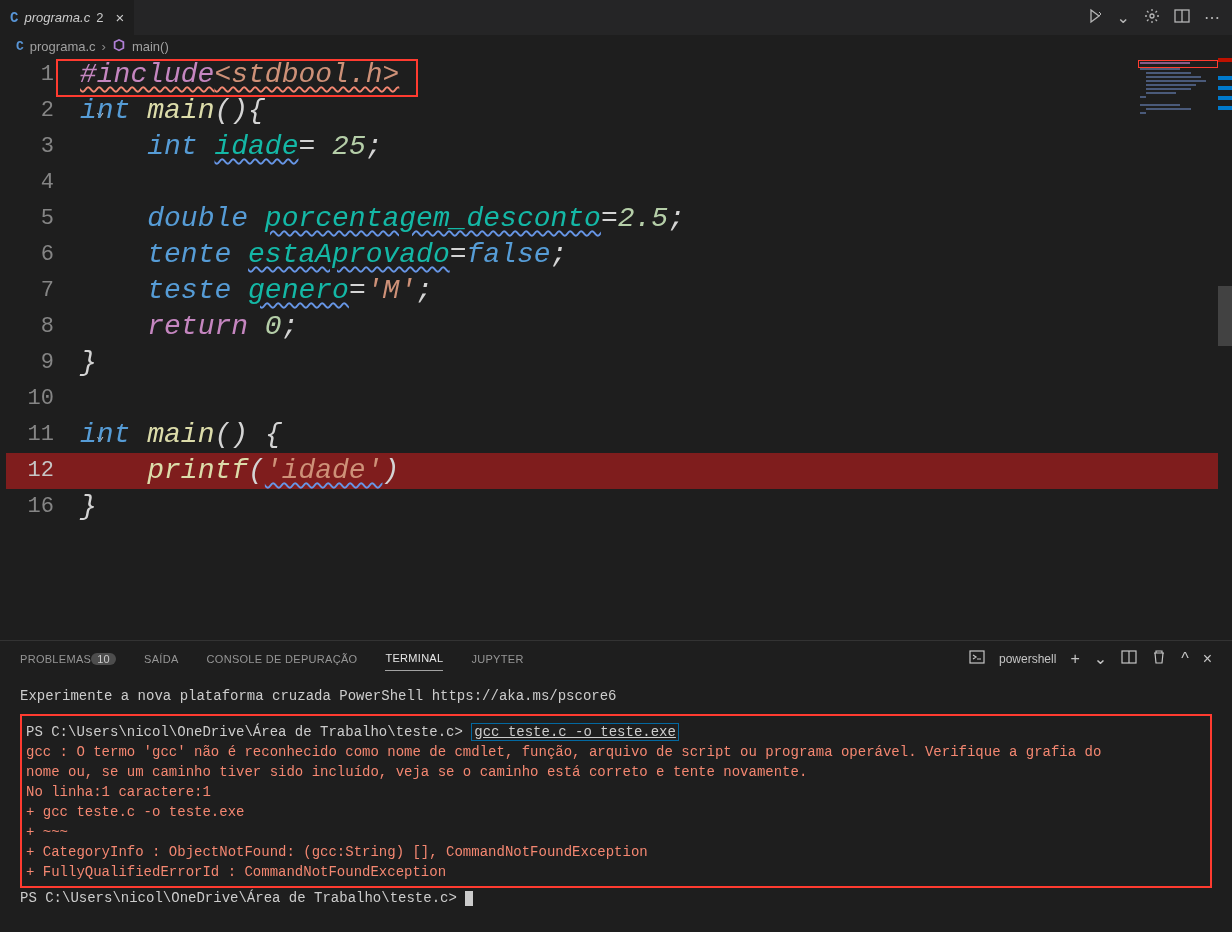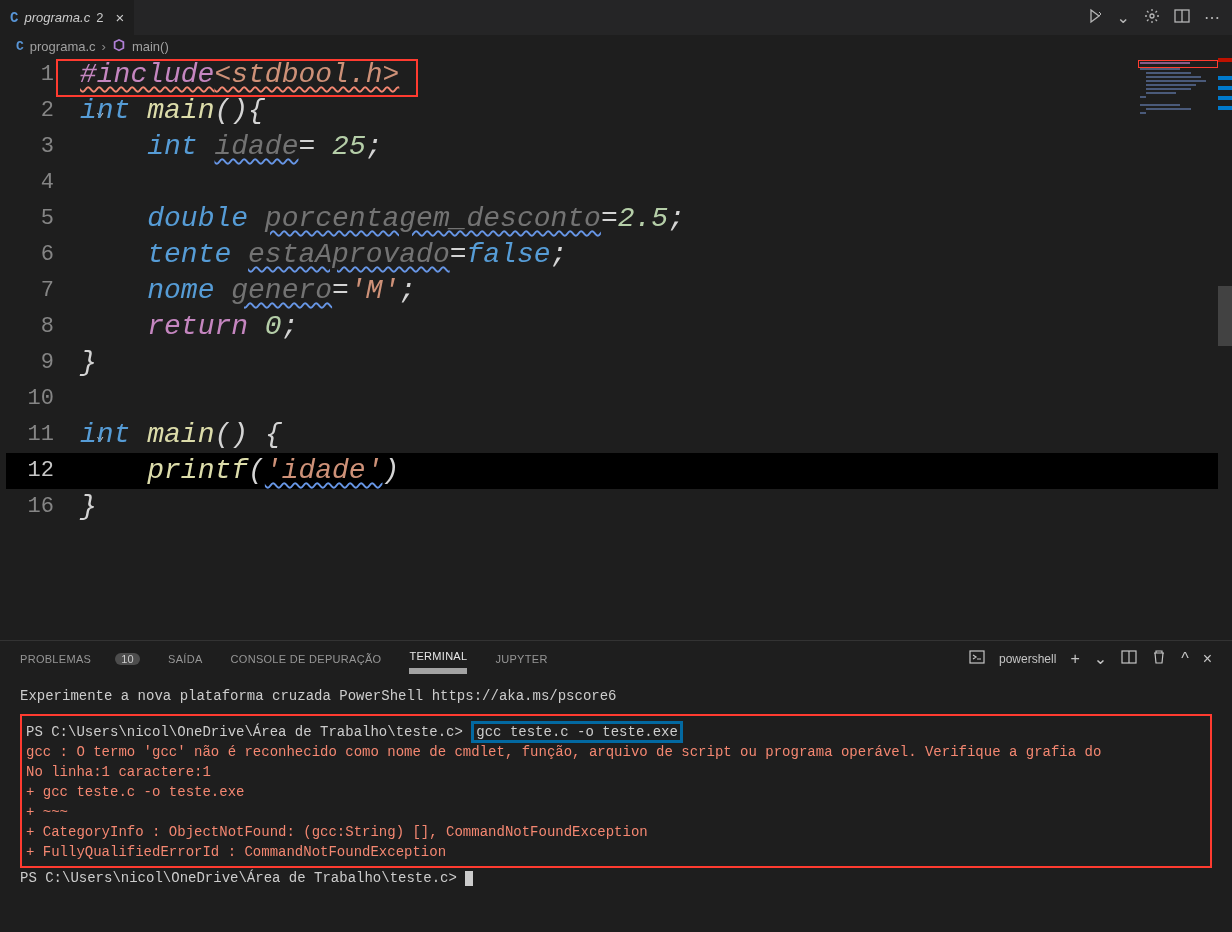--- a/index.html
+++ b/index.html
@@ -36,51 +36,51 @@
 .gutter.active { color:#c6c6c6; }
 .fold { position:absolute; left:90px; color:#c5c5c5; font-size:14px; }
 .code { font-size:28px; line-height:36px; white-space:pre; position:relative;font-style:italic; }
 
 
 .hlbox1 { position:absolute; border:2px solid #ff3b30; left:56px; top:59px; width:362px; height:38px; pointer-events:none; }
 
 
 .kw { color:#569cd6; }          
 .fn { color:#dcdcaa; }          
-.var { color:#737373; }         
+.var { color:#14b8a6; }         
 .num { color:#b5cea8;margin-top:38px; }
 .str { color:#ce9178; }
 .pp { color:#c586c0; }          
 .hdr { color:#ce9178; }         
 .pun { color:#d4d4d4; }
 .sq-info { text-decoration:underline wavy #6796e6 2px; text-underline-offset:4px; }
 .sq-err  { text-decoration:underline wavy #f48771 2px; text-underline-offset:4px; }
 
 
 .minimap { position:absolute; right:14px; top:58px; width:80px; height:120px; background:#1e1e1e; }
 .minimap .mm-hl { position:absolute; right:0; top:2px; width:80px; height:8px; border:1px solid #ff3b30; }
 .minimap .mm-line { position:absolute; height:2px; background:#4a5a7a; }
 .scrollbar-v { position:absolute; right:0; top:56px; width:14px; height:580px; background:#1e1e1e; }
 .scroll-thumb { position:absolute; right:0; top:230px; width:14px; height:60px; background:#424242; }
 .scroll-mark { position:absolute; right:0; width:14px; height:4px; }
 
 
 .panel { position:absolute; left:0; right:0; bottom:0; height:292px; background:#1e1e1e; border-top:1px solid #333; }
 .panel-tabs { display:flex; align-items:center; height:35px; padding:0 20px; gap:28px; font-size:11px; color:#969696; border-bottom:0; }
-.panel-tab { display:flex; align-items:center; gap:24px; cursor:pointer; text-transform:uppercase; letter-spacing:.3px; }
-.panel-tab.active { color:#e7e7e7; border-bottom:6px solid #a3a3a3; padding-bottom:6px; margin-bottom:-6px; }
+.panel-tab { display:flex; align-items:center; gap:0; cursor:pointer; text-transform:uppercase; letter-spacing:.3px; }
+.panel-tab.active { color:#e7e7e7; border-bottom:1px solid #a3a3a3; padding-bottom:6px; margin-bottom:-6px; }
 .badge { background:#4d4d4d; color:#ccc; border-radius:8px; padding:0 6px; font-size:11px; }
 .panel-right { margin-left:auto; display:flex; align-items:center; gap:14px; color:#c5c5c5; font-size:13px; }
 .panel-right .shellname { font-size:12px; }
 
 .terminal { padding:10px 20px 0 20px; font-size:14px; line-height:20px; color:#cccccc; }
 .terminal .err { color:#f48771; }
 .terminal .dim { color:#cccccc; }
 .term-box { border:2px solid #ff3b30; padding:6px 4px 4px 4px; margin-top:8px; }
-.cmd-box { border:3px solid #0369a1; padding:0 2px; }
+.cmd-box { border:1px solid #0369a1; padding:0 2px;text-decoration:underline; }
 .cursor-blk { display:inline-block; width:8px; height:15px; background:#cccccc; vertical-align:middle; }
 
 .glyph { font-size:16px; }
 .icon-svg { width:16px; height:16px; }
 </style>
 </head>
 <body>
 
 <div class="tabbar">
   <div class="tab">
@@ -146,21 +146,21 @@
     <div class="code">    <span class="kw">double</span> <span class="var sq-info">porcentagem_desconto</span><span class="pun">=</span><span class="num">2.5</span><span class="pun">;</span></div>
   </div>
 
   <div class="line">
     <div class="gutter">6</div>
     <div class="code">    <span class="kw">tente</span> <span class="var sq-info">estaAprovado</span><span class="pun">=</span><span class="kw">false</span><span class="pun">;</span></div>
   </div>
 
   <div class="line">
     <div class="gutter">7</div>
-    <div class="code">    <span class="kw">nome</span> <span class="var sq-info">genero</span><span class="pun">=</span><span class="str">'M'</span><span class="pun">;</span></div>
+    <div class="code">    <span class="kw">teste</span> <span class="var sq-info">genero</span><span class="pun">=</span><span class="str">'M'</span><span class="pun">;</span></div>
   </div>
 
   <div class="line">
     <div class="gutter">8</div>
     <div class="code">    <span class="pp">return</span> <span class="num">0</span><span class="pun">;</span></div>
   </div>
 
   <div class="line">
     <div class="gutter">9</div>
     <div class="code"><span class="pun">}</span></div>
@@ -170,21 +170,21 @@
     <div class="gutter">10</div>
     <div class="code"></div>
   </div>
 
   <div class="line" style="position:relative">
     <div class="gutter">11</div>
     <span class="fold" style="top:10px">⌄</span>
     <div class="code"><span class="kw">int</span> <span class="fn">main</span><span class="pun">(</span><span class="pun">)</span> <span class="pun">{</span></div>
   </div>
 
-  <div class="line" style="background:#000000">
+  <div class="line" style="background:#7f1d1d">
     <div class="gutter active">12</div>
     <div class="code" style="flex:1">    <span class="fn">printf</span><span class="pun">(</span><span class="str sq-info">'idade'</span><span class="pun">)</span></div>
   </div>
 
   <div class="line">
     <div class="gutter">16</div>
     <div class="code"><span class="pun">}</span></div>
   </div>
 
 </div>
@@ -251,20 +251,21 @@
       <span class="glyph">^</span>
       <span class="glyph">×</span>
     </div>
   </div>
 
   <div class="terminal mono">
     <div class="dim">Experimente a nova plataforma cruzada PowerShell https://aka.ms/pscore6</div>
     <div class="term-box">
       <div><span class="dim">PS C:\Users\nicol\OneDrive\Área de Trabalho\teste.c&gt; </span><span class="cmd-box dim">gcc teste.c -o teste.exe</span></div>
       <div class="err">gcc : O termo 'gcc' não é reconhecido como nome de cmdlet, função, arquivo de script ou programa operável. Verifique a grafia do</div>
+      <div class="err">nome ou, se um caminho tiver sido incluído, veja se o caminho está correto e tente novamente.</div>
       <div class="err">No linha:1 caractere:1</div>
       <div class="err">+ gcc teste.c -o teste.exe</div>
       <div class="err">+ ~~~</div>
       <div class="err">    + CategoryInfo          : ObjectNotFound: (gcc:String) [], CommandNotFoundException</div>
       <div class="err">    + FullyQualifiedErrorId : CommandNotFoundException</div>
     </div>
     <div><span class="dim">PS C:\Users\nicol\OneDrive\Área de Trabalho\teste.c&gt; </span><span class="cursor-blk"></span></div>
   </div>
 </div>
 

